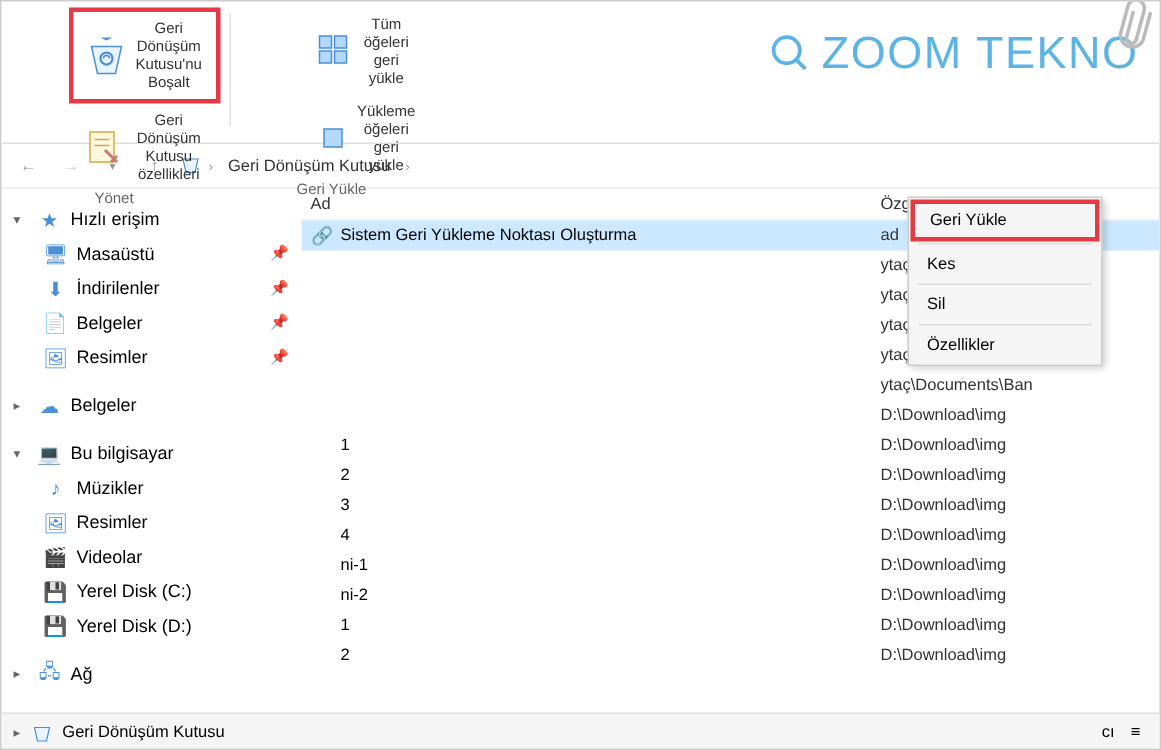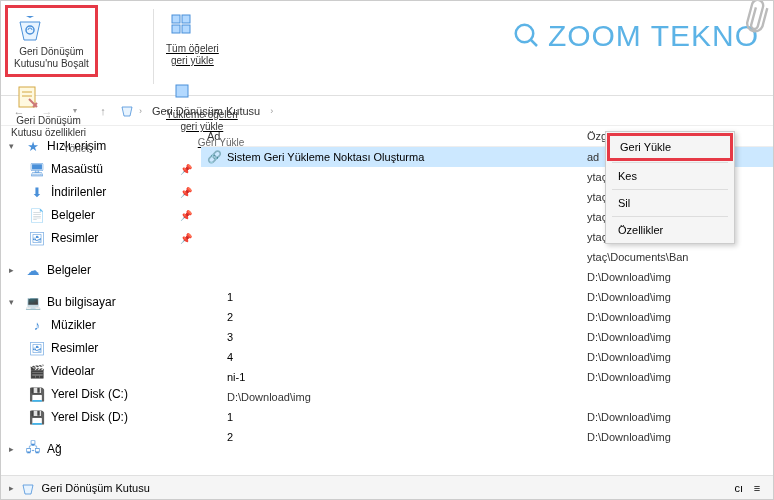--- a/index.html
+++ b/index.html
@@ -1,20 +1,20 @@
 <!DOCTYPE html>
 <html><head>
   <meta charset="utf-8">
   <style>
     * { margin: 0; padding: 0; box-sizing: border-box; font-family: "Segoe UI", Tahoma, sans-serif; }
     body { width: 774px; height: 500px; background: #fff; font-size: 11px; position: relative; overflow: hidden; border: 1px solid #ccc; }
     
     .ribbon { height: 95px; background: #fff; border-bottom: 1px solid #e0e0e0; display: flex; align-items: flex-start; padding: 4px 0; position: relative; }
     .ribbon-group { display: flex; flex-direction: column; align-items: center; height: 100%; padding: 0 4px; }
-    .ribbon-btn { display: flex; flex-direction: column; justify-content: center; padding: 4px 6px; cursor: pointer; text-align: center; min-width: 62px; }
+    .ribbon-btn { display: flex; align-items: center; justify-content: center; padding: 4px 6px; cursor: pointer; text-align: center; min-width: 62px; margin-left: 41px; }
     .ribbon-btn .ico { width: 32px; height: 32px; display: flex; align-items: center; justify-content: center; }
     .ribbon-btn .lbl { font-size: 10px; line-height: 1.2; margin-top: 2px; color: #333; }
     .ribbon-group-label { font-size: 10px; color: #666; text-align: center; width: 100%; margin-top: auto; padding-bottom: 2px; }
     .ribbon-sep { width: 1px; height: 75px; background: #e0e0e0; margin: 4px 2px; }
     .highlight-red { border: 3px solid #e63946; }
     
     .watermark { position: absolute; right: 14px; top: 18px; display: flex; align-items: center; gap: 6px; }
     .watermark-txt { font-size: 30px; color: #5cb3e6; letter-spacing: 1px; font-weight: 300; }
     
     .addrbar { height: 30px; display: flex; align-items: center; padding: 2px 6px; gap: 4px; border-bottom: 1px solid #eee; }
@@ -80,21 +80,21 @@
             <line x1="11" y1="15" x2="21" y2="15" stroke="#d4a843"></line>
             <path d="M18 18 L26 26" stroke="#c77" stroke-width="2"></path>
             <path d="M26 22 L22 26" stroke="#c77" stroke-width="2"></path>
           </svg>
       </span>
       <span class="lbl"><span>Geri Dönüşüm</span><br><span>Kutusu özellikleri</span></span>
     </div>
     <div class="ribbon-group-label" style="width:100%;">Yönet</div>
   </div>
   <div class="ribbon-sep"></div>
-  <div class="ribbon-group" style="flex-direction:row; flex-wrap:wrap; width:130px;text-decoration:underline;">
+  <div class="ribbon-group" style="flex-direction:row; flex-wrap:wrap; width:130px;">
     <div class="ribbon-btn">
       <span class="ico">
         <svg width="32" height="32" viewBox="0 0 32 32">
             <rect x="6" y="6" width="8" height="8" fill="#b3d9ff" stroke="#4a90d9"></rect>
             <rect x="16" y="6" width="8" height="8" fill="#b3d9ff" stroke="#4a90d9"></rect>
             <rect x="6" y="16" width="8" height="8" fill="#b3d9ff" stroke="#4a90d9"></rect>
             <rect x="16" y="16" width="8" height="8" fill="#b3d9ff" stroke="#4a90d9"></rect>
           </svg>
       </span>
       <span class="lbl"><span>Tüm öğeleri</span><br><span>geri yükle</span></span>
@@ -267,20 +267,21 @@
           <span class="name">4</span>
           <span class="loc">D:\Download\img</span>
         </div>
         <div class="filerow">
           <span class="ico"></span>
           <span class="name">ni-1</span>
           <span class="loc">D:\Download\img</span>
         </div>
         <div class="filerow">
           <span class="ico"></span>
+          <span class="name">ni-2</span>
           <span class="loc">D:\Download\img</span>
         </div>
         <div class="filerow">
           <span class="ico"></span>
           <span class="name">1</span>
           <span class="loc">D:\Download\img</span>
         </div>
         <div class="filerow">
           <span class="ico"></span>
           <span class="name">2</span>

